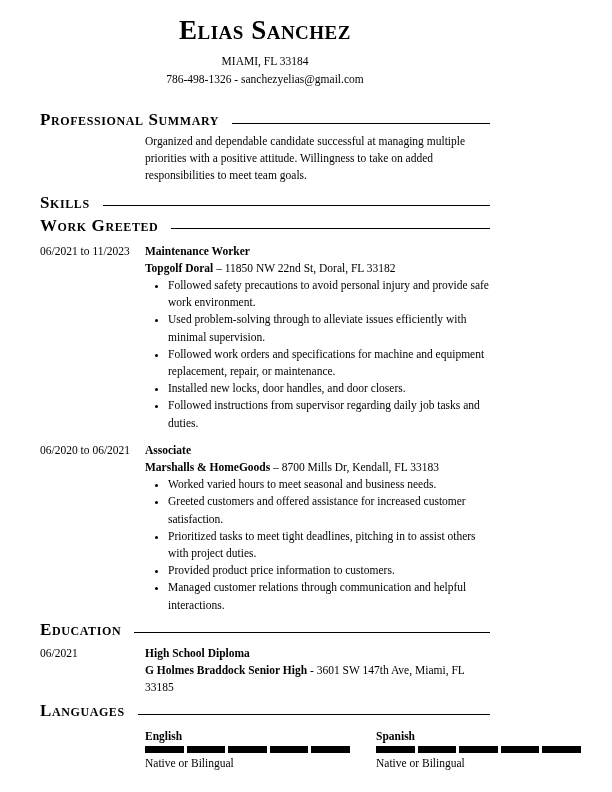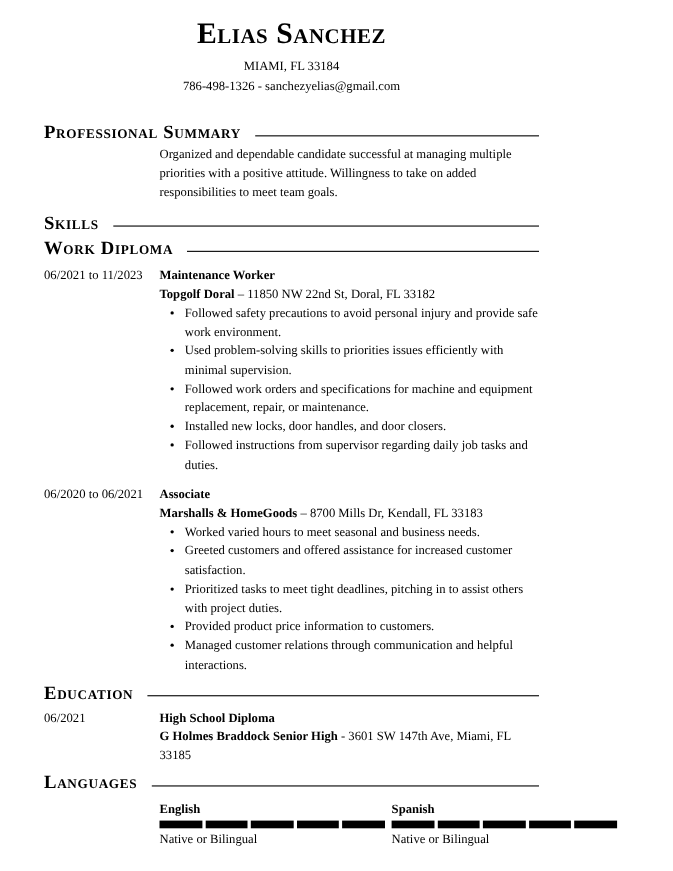--- a/index.html
+++ b/index.html
@@ -49,21 +49,21 @@
 
   
   .row { display: grid; grid-template-columns: 105px 1fr; margin-top: 10px; line-height: 17.2px; }
   .sec-edu .row { margin-top: 8px; }
   .dates { }
   .jtitle { font-weight: bold; }
   .b { font-weight: bold; }
   .row ul { margin: 0; padding-left: 23px; list-style: disc; }
 
   
-  .langs { display: grid; grid-template-columns: 205px 205px; column-gap: 6px; margin: 11px 0 0 105px; }
+  .langs { display: grid; grid-template-columns: 205px 205px; column-gap: 26px; margin: 11px 0 0 105px; }
   .lname { font-weight: bold; line-height: 14px; }
   .lbar { display: flex; gap: 3px; height: 7px; margin-top: 3px; }
   .lbar .bar-seg { flex: 1; background: #dcdcdc; }
   .lbar .bar-seg.filled { background: #000000; }
   .llevel { margin-top: 3px; line-height: 14px; }
 </style>
 </head>
 <body>
 
 <div class="page">
@@ -84,36 +84,36 @@
 
   <div class="sec-skills">
     <div class="shead">
       <span>Skills</span>
       <span class="rule"></span>
     </div>
   </div>
 
   <div class="sec-work">
     <div class="shead">
-      <span>Work Diploma</span>
+      <span>Work Greeted</span>
       <span class="rule"></span>
     </div>
 
     <div class="row">
       <div class="dates">06/2021 to 11/2023</div>
       <div>
         <div class="jtitle">Maintenance Worker</div>
         <div>
           <span class="b">Topgolf Doral</span>
           <span>–</span>
           <span>11850 NW 22nd St, Doral, FL 33182</span>
         </div>
         <ul>
           <li>Followed safety precautions to avoid personal injury and provide safe work environment.</li>
-          <li>Used problem-solving skills to priorities issues efficiently with minimal supervision.</li>
+          <li>Used problem-solving through to alleviate issues efficiently with minimal supervision.</li>
           <li>Followed work orders and specifications for machine and equipment replacement, repair, or maintenance.</li>
           <li>Installed new locks, door handles, and door closers.</li>
           <li>Followed instructions from supervisor regarding daily job tasks and duties.</li>
         </ul>
       </div>
     </div>
 
     <div class="row">
       <div class="dates">06/2020 to 06/2021</div>
       <div>

